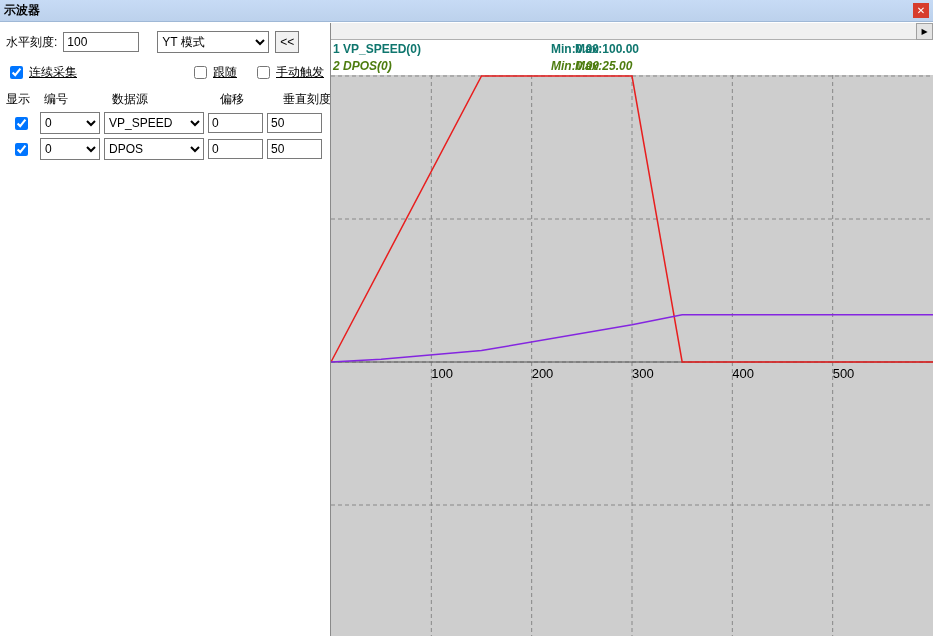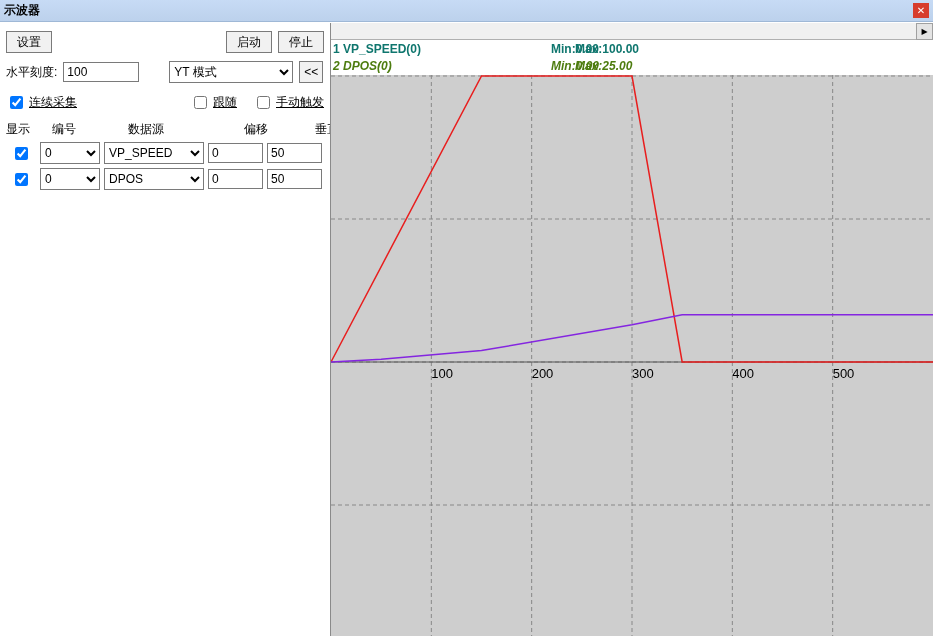--- a/index.html
+++ b/index.html
@@ -75,21 +75,21 @@
   height: 22px;
   border: 1px solid #7a7a7a;
   font-family: inherit;
   font-size: 12px;
   background: #fff;
 }
 label.chk { display: flex; align-items: center; gap: 3px; cursor: pointer; text-decoration: underline; }
 .tbl-head {
   display: grid;
   grid-template-columns: 30px 60px 100px 55px 55px;
-  gap: 16px;
+  gap: 8px;
   margin-top: 6px;
   margin-bottom: 4px;
 }
 .tbl-head > div { font-size: 12px; }
 .tbl-row {
   display: grid;
   grid-template-columns: 30px 60px 100px 55px 55px;
   gap: 4px;
   margin-bottom: 4px;
   align-items: center;
@@ -150,31 +150,25 @@
 <body>
 
 <div class="titlebar">
   <span class="title">示波器</span>
   <div class="close">✕</div>
 </div>
 
 <div class="main">
   <div class="leftpanel">
 
-    <div class="row">
-      <button class="btn">设置</button>
-      <div style="flex:1"></div>
-      <button class="btn">启动</button>
-      <button class="btn">停止</button>
-    </div>
 
     <div class="row">
       <span>水平刻度:</span>
       <input type="text" style="width: 76px;" value="100">
-      <select style="width:124px;margin-left:24px">
+      <select style="width:112px;margin-left:12px">
         <option>YT 模式</option>
       </select>
       <button class="btn" style="min-width:24px;padding:0 4px">&lt;&lt;</button>
     </div>
 
     <div class="row">
       <label class="chk">
         <input type="checkbox" id="chk1" checked="" style="">
         <span>连续采集</span>
       </label>

